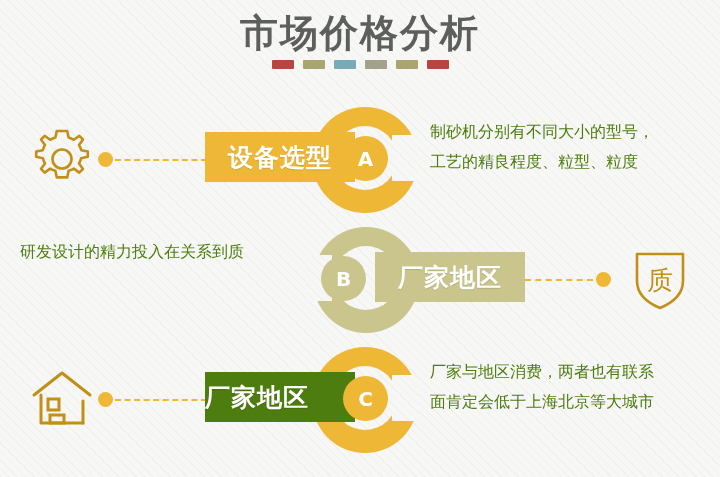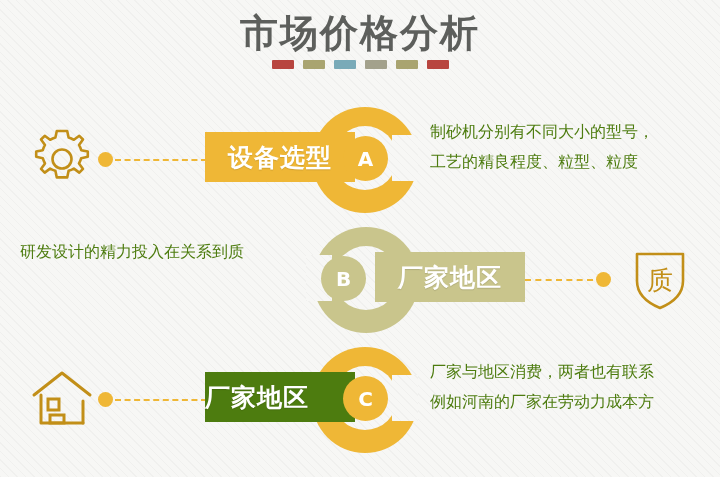--- a/index.html
+++ b/index.html
@@ -188,17 +188,17 @@
       <div class="bar" style="left:0;width:150px;background:#4d7c0f;">
         <span class="bar-label">厂家地区</span>
       </div>
       <div class="letter" style="left:138px;background:#efb736;">
         <span>C</span>
       </div>
     </div>
 
     <div class="para para-right">
       <div>厂家与地区消费，两者也有联系</div>
-      <div>例如河南的厂家在劳动力成本方</div>
+      <div>面肯定会低于上海北京等大城市</div>
     </div>
   </div>
 
 </div>
 
 </body></html>

